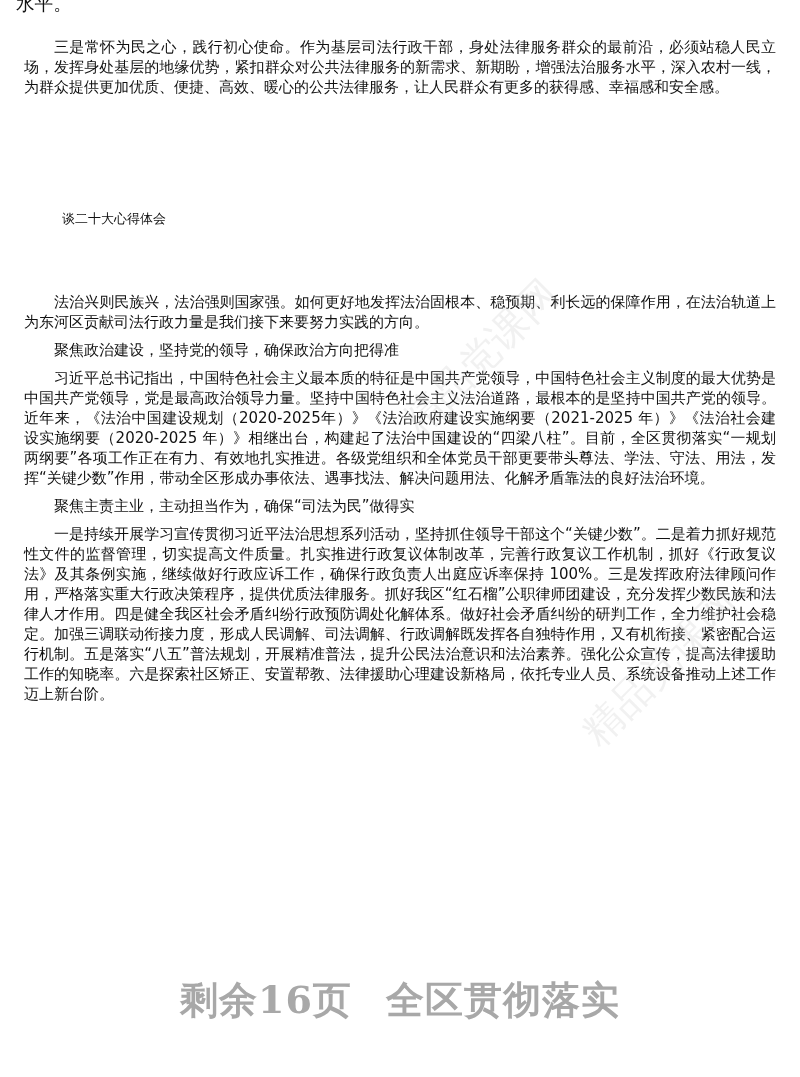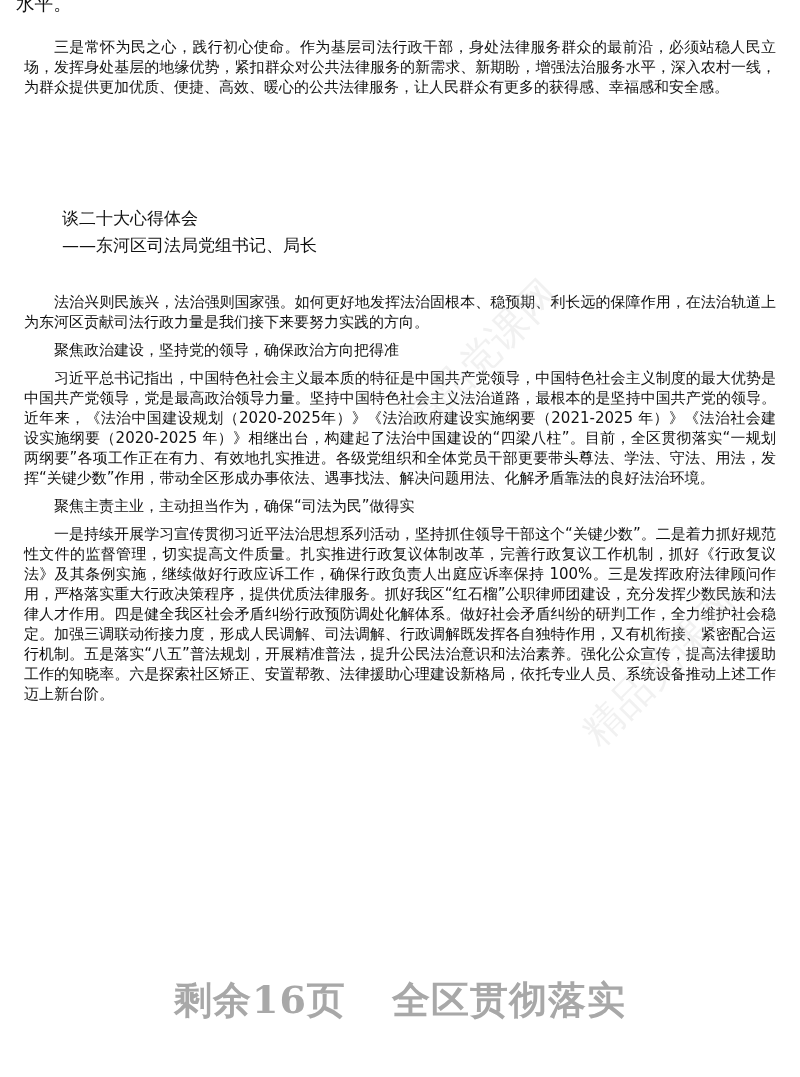--- a/index.html
+++ b/index.html
@@ -2,41 +2,40 @@
 <html><head>
 <meta charset="utf-8">
 <style>
   html, body { margin: 0; padding: 0; background: #ffffff; }
   body { width: 800px; height: 1077px; position: relative; overflow: hidden;
          font-family: "DejaVu Sans", "Liberation Sans", sans-serif; color: #111; }
   .page { position: absolute; left: 0; top: 0; width: 800px; height: 882px; }
   .block { position: absolute; left: 16px; width: 768px; }
   .para { font-size: 15px; line-height: 20px; margin: 8px; text-indent: 2em; text-align: justify; }
   .cut { position: absolute; left: 16px; top: -10px; font-size: 18.6px; line-height: 27px; }
-  .heading { position: absolute; left: 62px; font-size: 17px; line-height: 27px; }
+  .heading { position: absolute; left: 62px; font-size: 13px; line-height: 27px; }
   .watermark { position: absolute; color: rgba(200,200,200,0.25); font-size: 40px;
                transform: rotate(-45deg); pointer-events: none; white-space: nowrap; }
   .more { position: absolute; left: 0; width: 800px; top: 975px; text-align: center;
           font-family: "DejaVu Serif", "Liberation Serif", serif; font-weight: bold;
           font-size: 38px; color: #a8a8a8; letter-spacing: 1px; }
-  .more span { margin: 0 16px; }
+  .more span { margin: 0 10px; }
 </style>
 </head>
 <body>
 
 <div class="page">
 
   <div class="cut">水平。</div>
 
   <div class="block" style="top:29px;">
     <p class="para">三是常怀为民之心，践行初心使命。作为基层司法行政干部，身处法律服务群众的最前沿，必须站稳人民立场，发挥身处基层的地缘优势，紧扣群众对公共法律服务的新需求、新期盼，增强法治服务水平，深入农村一线，为群众提供更加优质、便捷、高效、暖心的公共法律服务，让人民群众有更多的获得感、幸福感和安全感。</p>
   </div>
 
   <div class="heading" style="top:205px;">谈二十大心得体会</div>
-  <div class="heading" style="top:232px;">——东河区司法局党组书记、局长</div>
 
   <div class="block" style="top:284px;">
     <p class="para">法治兴则民族兴，法治强则国家强。如何更好地发挥法治固根本、稳预期、利长远的保障作用，在法治轨道上为东河区贡献司法行政力量是我们接下来要努力实践的方向。</p>
     <p class="para">聚焦政治建设，坚持党的领导，确保政治方向把得准</p>
     <p class="para">习近平总书记指出，中国特色社会主义最本质的特征是中国共产党领导，中国特色社会主义制度的最大优势是中国共产党领导，党是最高政治领导力量。坚持中国特色社会主义法治道路，最根本的是坚持中国共产党的领导。近年来，《法治中国建设规划（2020-2025年）》《法治政府建设实施纲要（2021-2025 年）》《法治社会建设实施纲要（2020-2025 年）》相继出台，构建起了法治中国建设的“四梁八柱”。目前，全区贯彻落实“一规划两纲要”各项工作正在有力、有效地扎实推进。各级党组织和全体党员干部更要带头尊法、学法、守法、用法，发挥“关键少数”作用，带动全区形成办事依法、遇事找法、解决问题用法、化解矛盾靠法的良好法治环境。</p>
     <p class="para">聚焦主责主业，主动担当作为，确保“司法为民”做得实</p>
     <p class="para">一是持续开展学习宣传贯彻习近平法治思想系列活动，坚持抓住领导干部这个“关键少数”。二是着力抓好规范性文件的监督管理，切实提高文件质量。扎实推进行政复议体制改革，完善行政复议工作机制，抓好《行政复议法》及其条例实施，继续做好行政应诉工作，确保行政负责人出庭应诉率保持 100%。三是发挥政府法律顾问作用，严格落实重大行政决策程序，提供优质法律服务。抓好我区“红石榴”公职律师团建设，充分发挥少数民族和法律人才作用。四是健全我区社会矛盾纠纷行政预防调处化解体系。做好社会矛盾纠纷的研判工作，全力维护社会稳定。加强三调联动衔接力度，形成人民调解、司法调解、行政调解既发挥各自独特作用，又有机衔接、紧密配合运行机制。五是落实“八五”普法规划，开展精准普法，提升公民法治意识和法治素养。强化公众宣传，提高法律援助工作的知晓率。六是探索社区矫正、安置帮教、法律援助心理建设新格局，依托专业人员、系统设备推动上述工作迈上新台阶。</p>
   </div>
 
   <div class="watermark" style="left:380px; top:330px;">精品党课网</div>

